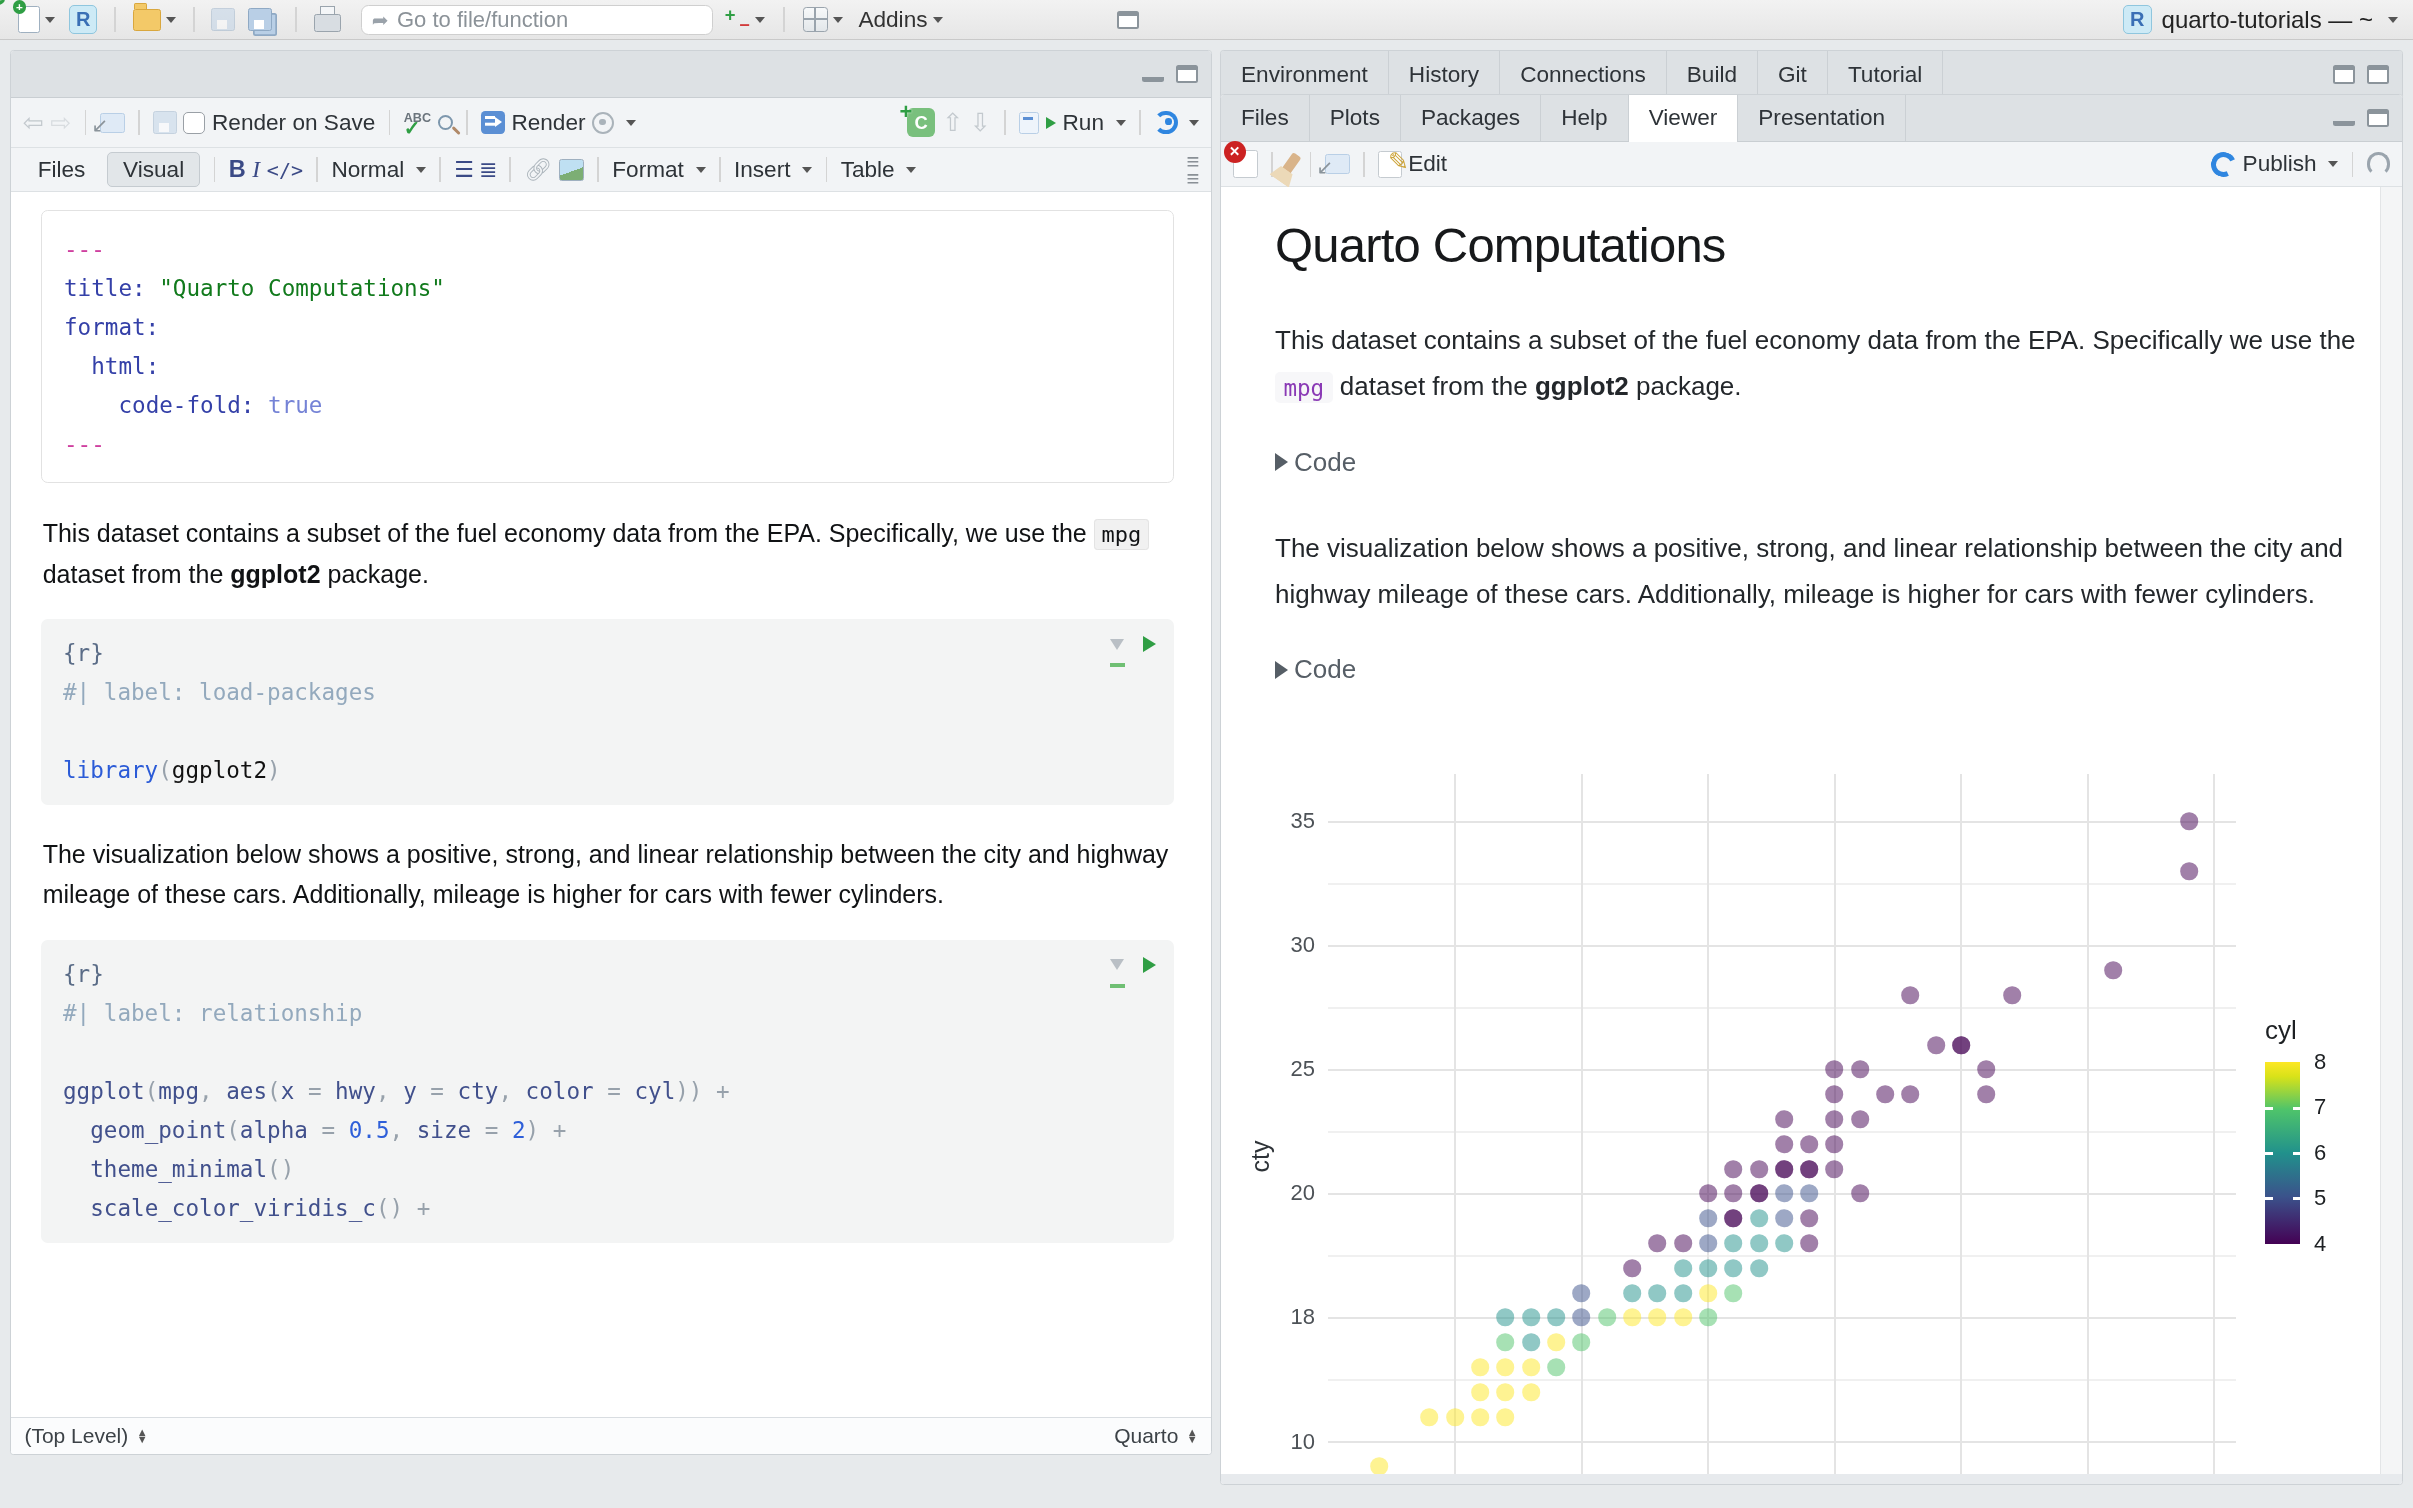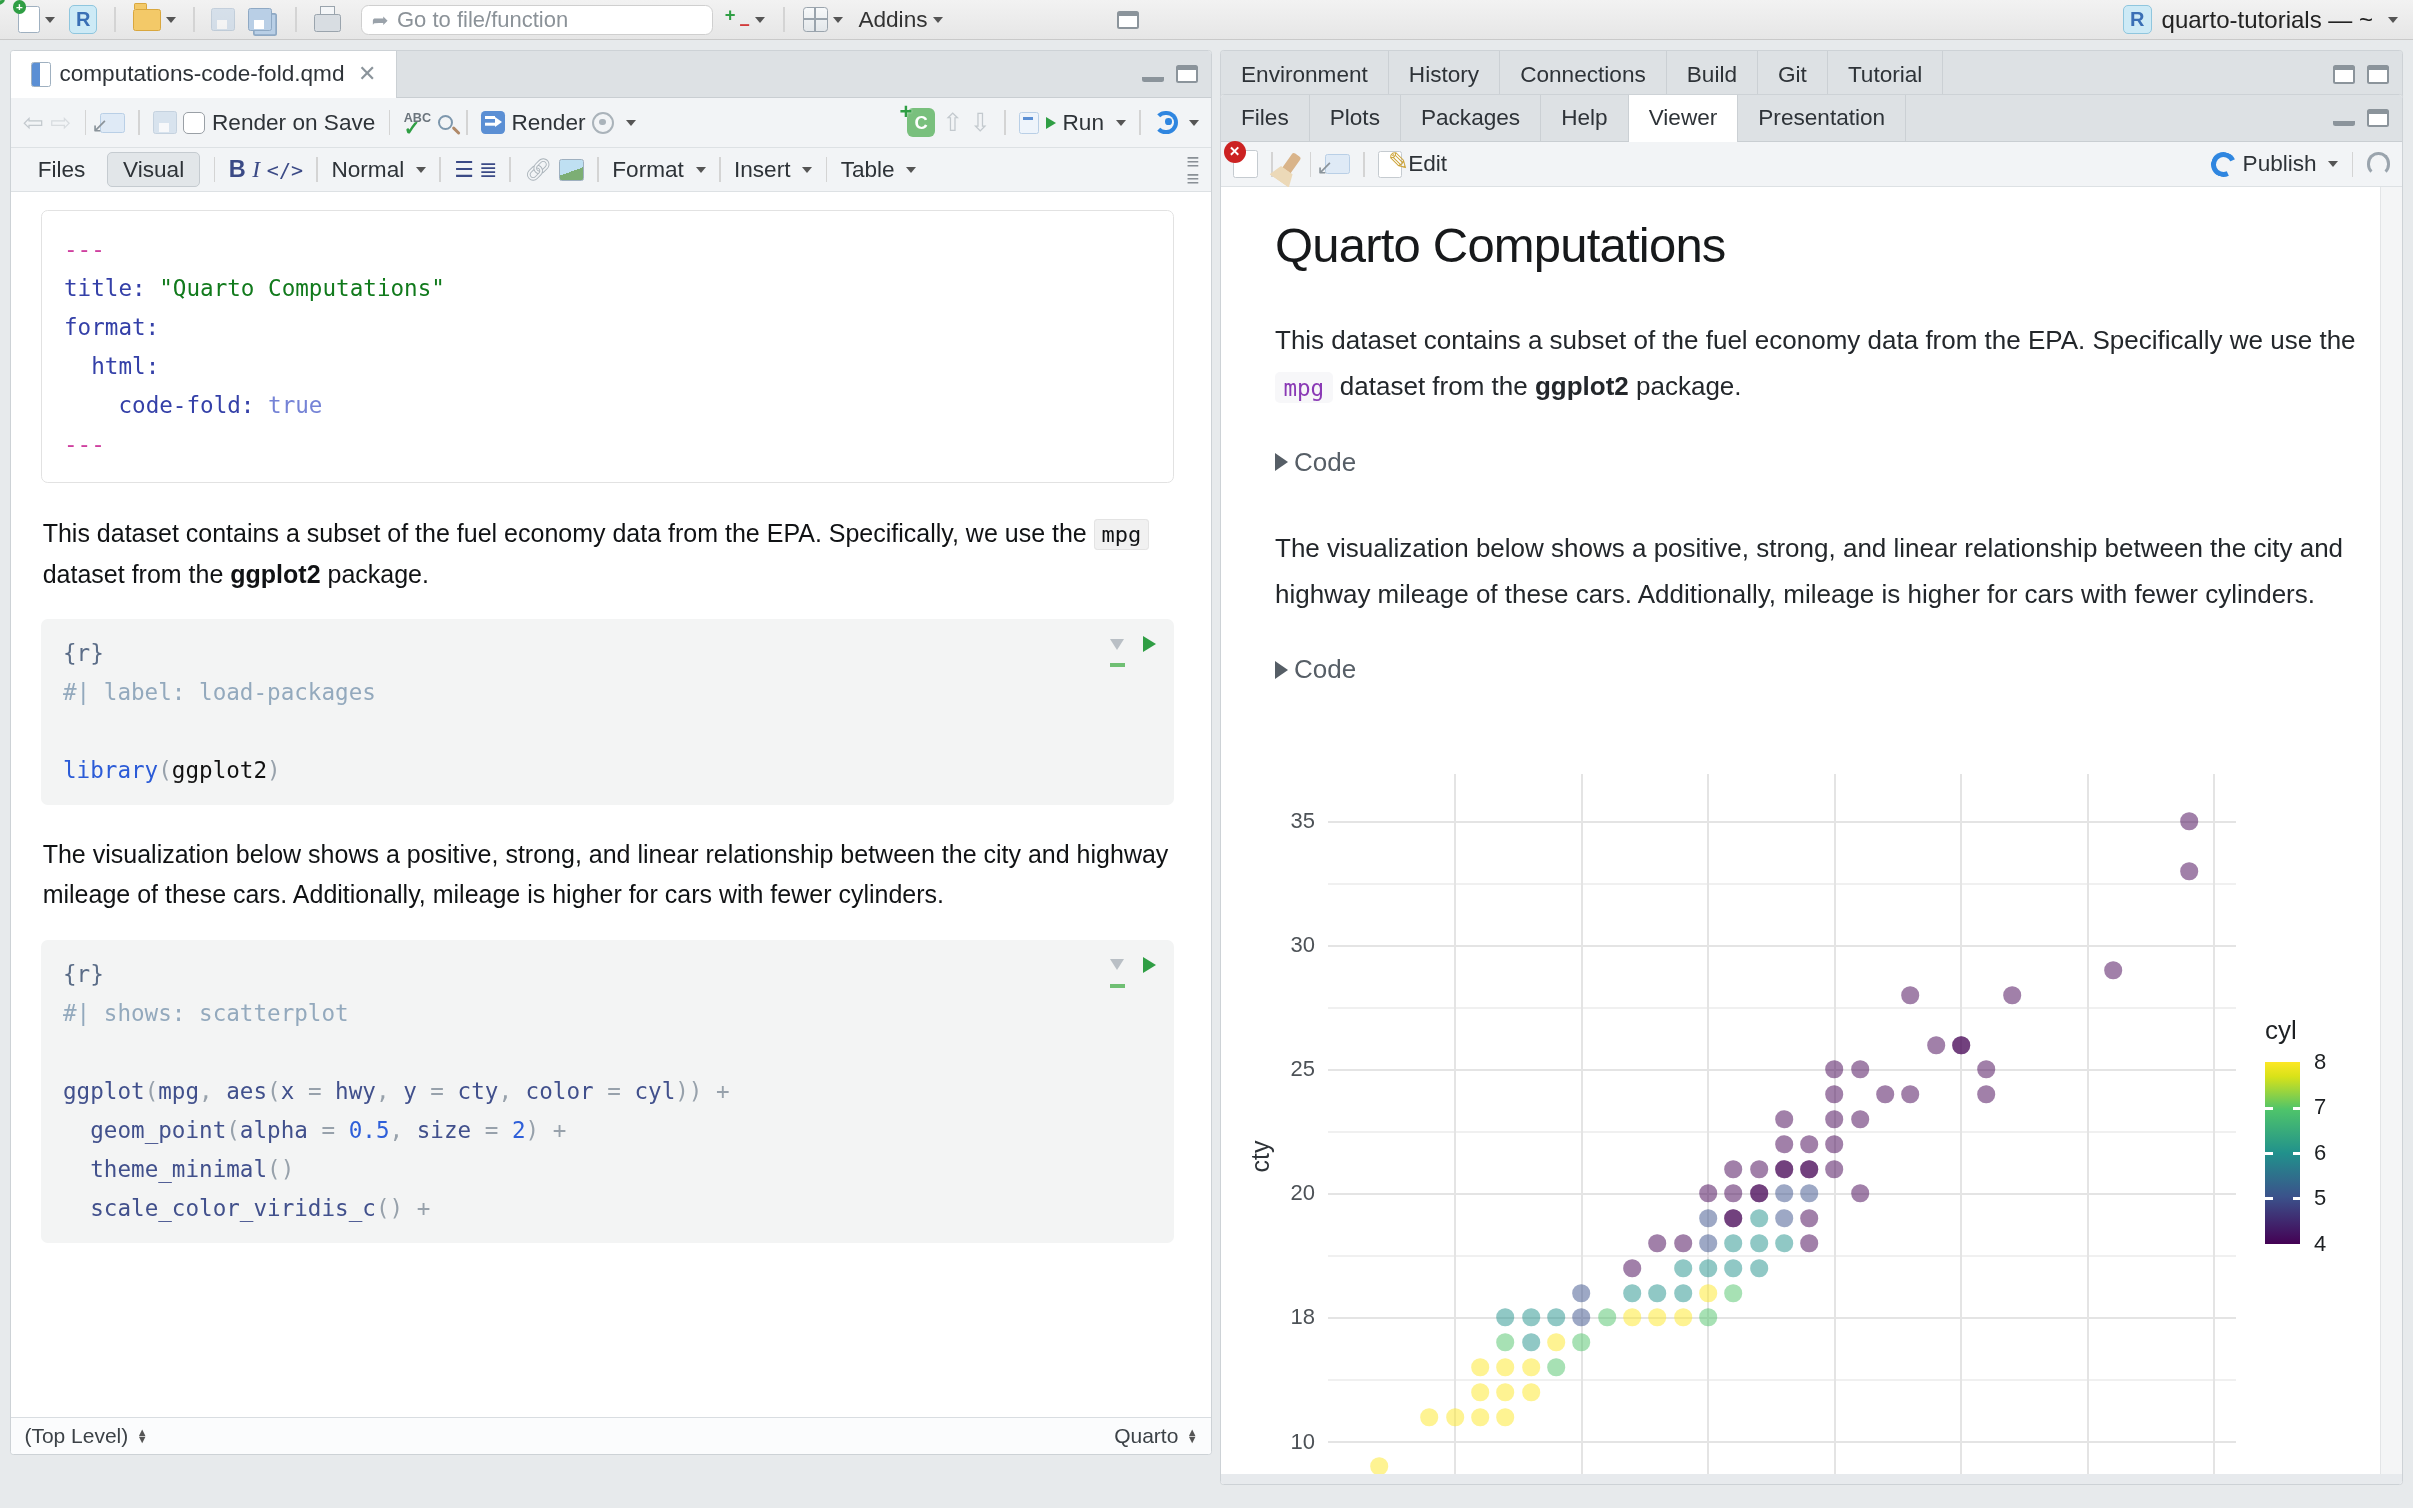--- a/index.html
+++ b/index.html
@@ -189,25 +189,20 @@
     </span>
   <div class="project">
     <span class="rcube">R</span>
     <span>quarto-tutorials — ~</span>
     <span class="caret"></span>
   </div>
 </div>
 
 <div class="pane" id="editor-pane">
   <div class="tabbar">
-    <div class="tab active">
-      <span class="doc-icon"></span>
-      <span>computations-code-fold.qmd</span>
-      <span class="close-x">✕</span>
-    </div>
     <div class="winicons">
       <span class="wi min"></span>
       <span class="wi"></span>
     </div>
   </div>
   <div class="toolbar row1">
     <span class="nav-arrow">⇦</span>
     <span class="nav-arrow" style="opacity:.55">⇨</span>
     <span class="tb-sep"></span>
     <span class="popout"></span>
@@ -283,21 +278,21 @@
         <div class="codeline">&nbsp;</div>
         <div class="codeline"><span class="tok blue">library</span><span class="tok op">(</span><span class="tok plain">ggplot2</span><span class="tok op">)</span></div>
       </div>
     <p class="prose">The visualization below shows a positive, strong, and linear relationship between the city and highway mileage of these cars. Additionally, mileage is higher for cars with fewer cylinders.</p>
     <div class="chunk">
       <div class="chunkbtns">
         <span class="runabove"></span>
         <span class="green-play"></span>
       </div>
     <div class="codeline"><span class="tok hdr">{r}</span></div>
-        <div class="codeline"><span class="tok cmt">#| shows: scatterplot</span></div>
+        <div class="codeline"><span class="tok cmt">#| label: relationship</span></div>
         <div class="codeline">&nbsp;</div>
         <div class="codeline"><span class="tok fn">ggplot</span><span class="tok op">(</span><span class="tok v">mpg</span><span class="tok op">, </span><span class="tok fn">aes</span><span class="tok op">(</span><span class="tok v">x</span><span class="tok op"> = </span><span class="tok v">hwy</span><span class="tok op">, </span><span class="tok v">y</span><span class="tok op"> = </span><span class="tok v">cty</span><span class="tok op">, </span><span class="tok v">color</span><span class="tok op"> = </span><span class="tok v">cyl</span><span class="tok op">)) +</span></div>
         <div class="codeline"><span class="tok plain">  </span><span class="tok fn">geom_point</span><span class="tok op">(</span><span class="tok v">alpha</span><span class="tok op"> = </span><span class="tok num">0.5</span><span class="tok op">, </span><span class="tok v">size</span><span class="tok op"> = </span><span class="tok num">2</span><span class="tok op">) +</span></div>
         <div class="codeline"><span class="tok plain">  </span><span class="tok fn">theme_minimal</span><span class="tok op">()</span></div>
         <div class="codeline"><span class="tok plain">  </span><span class="tok fn">scale_color_viridis_c</span><span class="tok op">() +</span></div>
       </div>
   </div>
   <div class="statusbar">
     <span>(Top Level)</span>
     <span class="sort-arrows">

